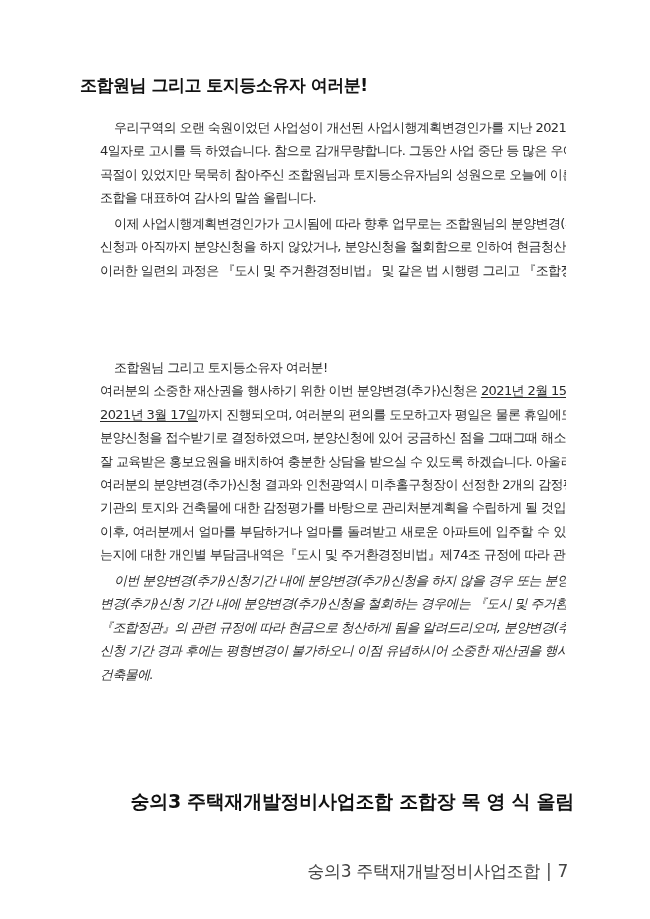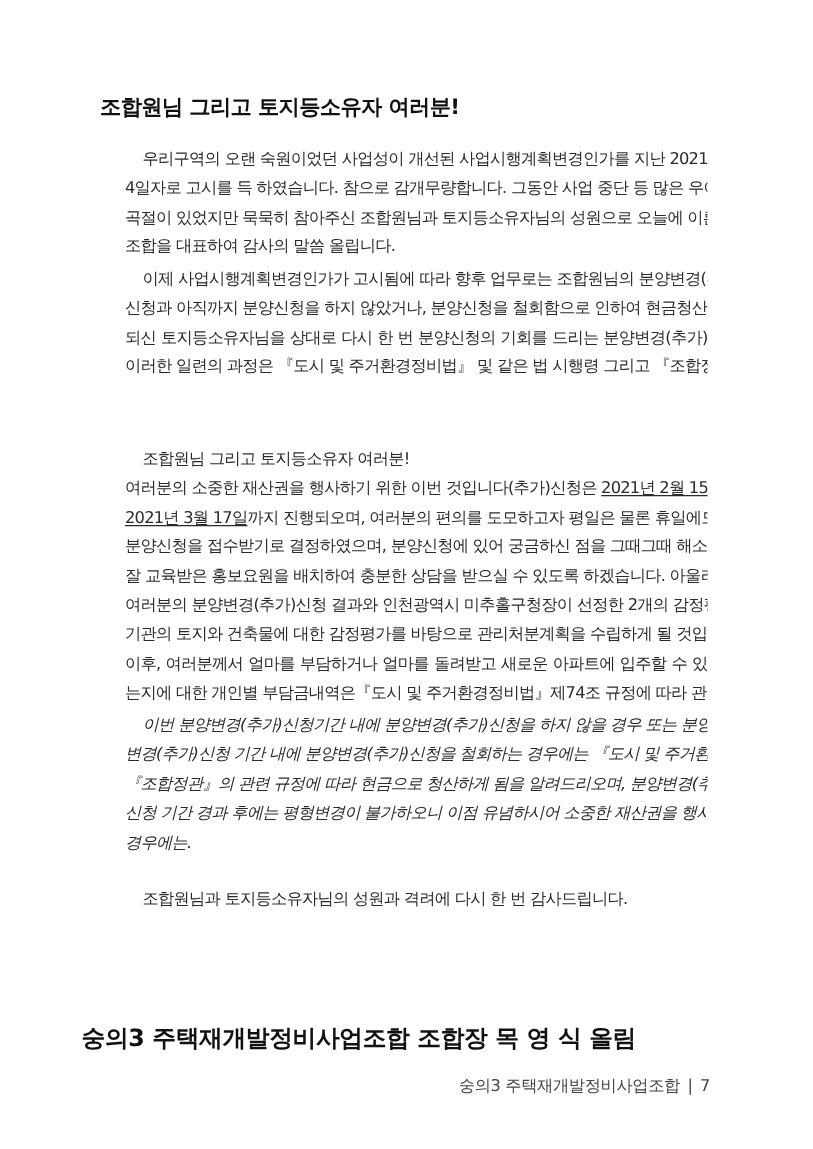--- a/index.html
+++ b/index.html
@@ -61,33 +61,32 @@
     #p1 { top: 116px; }
     #p2 { top: 212px; }
     #p3 { top: 356px; }
     #p4 { top: 569px; font-style: italic; }
     #p5 { top: 708px; }
     .signature {
       position: absolute;
       left: 0;
       width: 574px;
       top: 789px;
-      text-align: center;
+      text-align: right;
       font-size: 19px;
       font-weight: bold;
       color: #111111;
       letter-spacing: -0.3px;
       white-space: nowrap;
-      margin-top: 29px;
     }
     .footer {
       position: absolute;
       right: 82px;
       top: 860px;
-      font-size: 13px;
+      font-size: 17px;
       color: #444444;
       white-space: nowrap;
       letter-spacing: -0.3px;
     }
     .footer .sep {
       margin: 0 6px;
     }
   </style>
 </head>
 <body>
@@ -99,46 +98,44 @@
   <div class="body-block" id="p1">
     <span class="line indent">우리구역의 오랜 숙원이었던 사업성이 개선된 사업시행계획변경인가를 지난 2021년 1월</span>
     <span class="line">4일자로 고시를 득 하였습니다. 참으로 감개무량합니다. 그동안 사업 중단 등 많은 우여</span>
     <span class="line">곡절이 있었지만 묵묵히 참아주신 조합원님과 토지등소유자님의 성원으로 오늘에 이른 점</span>
     <span class="line last">조합을 대표하여 감사의 말씀 올립니다.</span>
   </div>
 
   <div class="body-block" id="p2">
     <span class="line indent">이제 사업시행계획변경인가가 고시됨에 따라 향후 업무로는 조합원님의 분양변경(추가)</span>
     <span class="line">신청과 아직까지 분양신청을 하지 않았거나, 분양신청을 철회함으로 인하여 현금청산대상이</span>
-    <span class="line">되신 토지등소유자님을 상대로 다시 한 번 분양신청의 기회를 드리는 분양변경(추가)</span>
     <span class="line">이러한 일련의 과정은 『도시 및 주거환경정비법』 및 같은 법 시행령 그리고 『조합정관』</span>
   </div>
 
   <div class="body-block" id="p3">
     <span class="line indent last">조합원님 그리고 토지등소유자 여러분!</span>
-    <span class="line"><span>여러분의 소중한 재산권을 행사하기 위한 이번 것입니다(추가)신청은 </span><span class="u">2021년 2월 15일부터</span></span>
+    <span class="line"><span>여러분의 소중한 재산권을 행사하기 위한 이번 분양변경(추가)신청은 </span><span class="u">2021년 2월 15일부터</span></span>
     <span class="line"><span class="u">2021년 3월 17일</span><span>까지 진행되오며, 여러분의 편의를 도모하고자 평일은 물론 휴일에도</span></span>
     <span class="line">분양신청을 접수받기로 결정하였으며, 분양신청에 있어 궁금하신 점을 그때그때 해소하고자</span>
     <span class="line">잘 교육받은 홍보요원을 배치하여 충분한 상담을 받으실 수 있도록 하겠습니다. 아울러</span>
     <span class="line">여러분의 분양변경(추가)신청 결과와 인천광역시 미추홀구청장이 선정한 2개의 감정평가</span>
     <span class="line">기관의 토지와 건축물에 대한 감정평가를 바탕으로 관리처분계획을 수립하게 될 것입니다.</span>
     <span class="line">이후, 여러분께서 얼마를 부담하거나 얼마를 돌려받고 새로운 아파트에 입주할 수 있</span>
     <span class="line">는지에 대한 개인별 부담금내역은『도시 및 주거환경정비법』제74조 규정에 따라 관리</span>
   </div>
 
   <div class="body-block" id="p4">
     <span class="line indent">이번 분양변경(추가)신청기간 내에 분양변경(추가)신청을 하지 않을 경우 또는 분양</span>
     <span class="line">변경(추가)신청 기간 내에 분양변경(추가)신청을 철회하는 경우에는 『도시 및 주거환경정비법령』과</span>
     <span class="line">『조합정관』의 관련 규정에 따라 현금으로 청산하게 됨을 알려드리오며, 분양변경(추가)</span>
     <span class="line">신청 기간 경과 후에는 평형변경이 불가하오니 이점 유념하시어 소중한 재산권을 행사하시기</span>
-    <span class="line last">경우에는.</span>
+    <span class="line last">건축물에.</span>
   </div>
 
   <div class="body-block" id="p5">
-    <span class="line indent last">조합원님과 토지등소유자님의 성원과 격려에 다시 한 번 감사드립니다.</span>
   </div>
 
   <div class="signature">숭의3 주택재개발정비사업조합 조합장 목 영 식 올림</div>
 
   <div class="footer">
     <span>숭의3 주택재개발정비사업조합</span><span class="sep">|</span><span>7</span>
   </div>
 
 </div>
 

